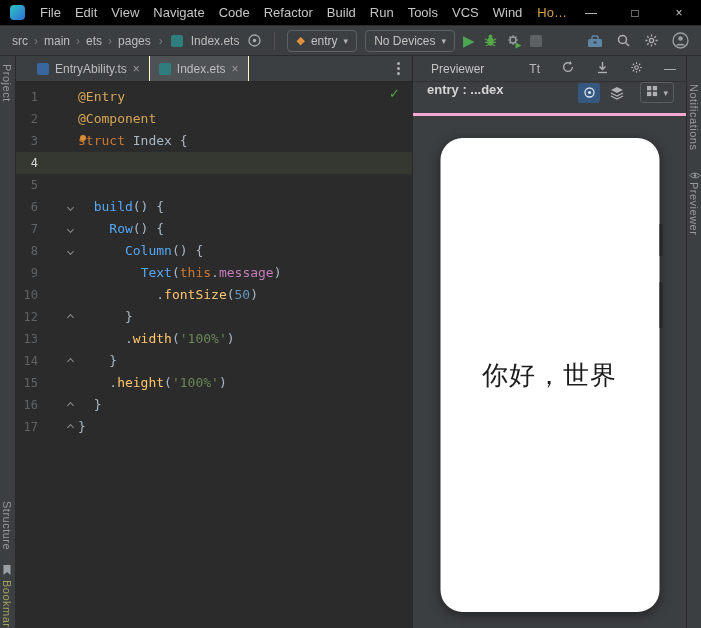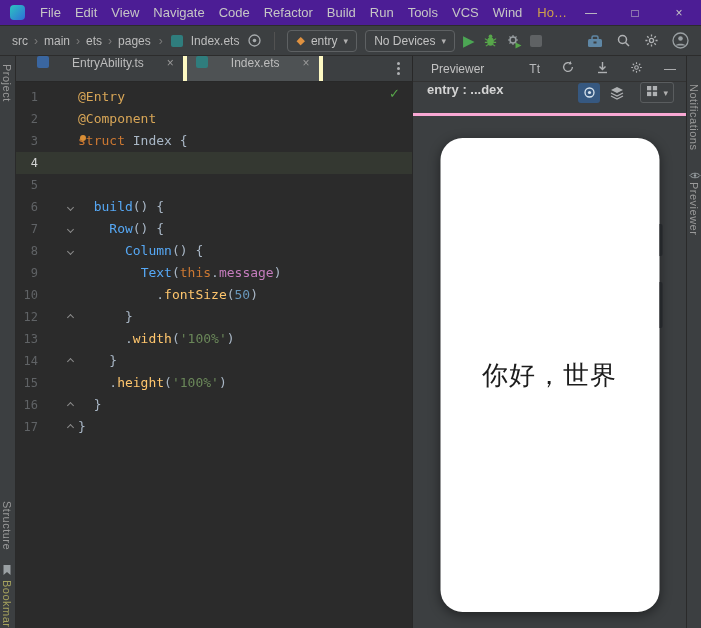--- a/index.html
+++ b/index.html
@@ -1,21 +1,21 @@
 <!DOCTYPE html>
 <html><head>
 <meta charset="utf-8">
 <style>
   *{margin:0;padding:0;box-sizing:border-box}
   html,body{width:701px;height:628px;overflow:hidden}
   body{font-family:"Liberation Sans",sans-serif;background:#2b2b2b;color:#bdbdbd;font-size:13px}
   .window{width:701px;height:628px;display:flex;flex-direction:column}
 
   
-  .titlebar{flex:0 0 26px;background:#4c1d95;display:flex;align-items:center;padding-left:10px;border-bottom:1px solid #2c2c2c;white-space:nowrap}
+  .titlebar{flex:0 0 26px;background:#000000;display:flex;align-items:center;padding-left:10px;border-bottom:1px solid #2c2c2c;white-space:nowrap}
   .logo{width:15px;height:15px;border-radius:4px;background:linear-gradient(135deg,#2cc5c0,#2e6fd8);display:inline-block;margin-right:8px;flex:0 0 auto}
   .menus{display:flex}
   .menu-item{padding:0 7px;color:#c6c6c6;font-size:13px;cursor:default}
   .project-title{color:#cfa14a;margin-left:8px;overflow:hidden;text-overflow:ellipsis;max-width:80px}
   .win-controls{margin-left:auto;display:flex;flex:0 0 auto}
   .winbtn{width:44px;text-align:center;color:#c6c6c6;font-size:12px}
 
   
   .toolbar{flex:0 0 30px;background:#3c3f41;display:flex;align-items:center;padding:0 8px 0 12px;gap:8px;border-bottom:1px solid #2c2c2c;white-space:nowrap}
   .breadcrumbs{display:flex;align-items:center;gap:6px}
@@ -38,21 +38,21 @@
   .strip{background:#3c3f41;position:relative;flex:0 0 16px}
   .strip.left{border-right:1px solid #2a2a2a}
   .strip.right{flex:0 0 15px;border-left:1px solid #2a2a2a}
   .vtext{position:absolute;writing-mode:vertical-rl;font-size:11px;color:#9a9a9a;left:1px;letter-spacing:.5px;white-space:nowrap}
   .vtext.olive{color:#a5a25e}
   .strip-icon{position:absolute;left:2px}
 
   
   .editor-col{flex:0 0 396px;display:flex;flex-direction:column;min-width:0}
   .tabbar{flex:0 0 26px;background:#3c3f41;display:flex;align-items:stretch;padding-left:12px;border-bottom:1px solid #282828}
-  .tab{display:flex;align-items:flex-start;gap:23px;padding:0 9px;font-size:12px;color:#bdbdbd;border-right:4px solid #fef9c3}
+  .tab{display:flex;align-items:center;gap:6px;padding:0 9px;font-size:12px;color:#bdbdbd;border-right:1px solid #fef9c3}
   .tab.active{background:#4e5254}
   .tab-close{color:#9a9a9a;font-size:12px}
   .kebab{margin-left:auto;margin-right:10px;align-self:center;display:inline-flex;flex-direction:column;gap:2px;padding:2px}
   .kebab i{width:3px;height:3px;border-radius:50%;background:#afb1b3}
   .editor{flex:1;background:#2b2b2b;position:relative;overflow:hidden}
   .code-area{padding-top:4px}
   .crow{display:flex;height:22px;line-height:22px;position:relative;font-family:"DejaVu Sans Mono",monospace;font-size:13px}
   .crow.hl{background:#343831}
   .crow.hl .ln{color:#d4d4d4}
   .ln{flex:0 0 22px;text-align:right;color:#606366;font-size:12px;font-family:"DejaVu Sans Mono",monospace}

